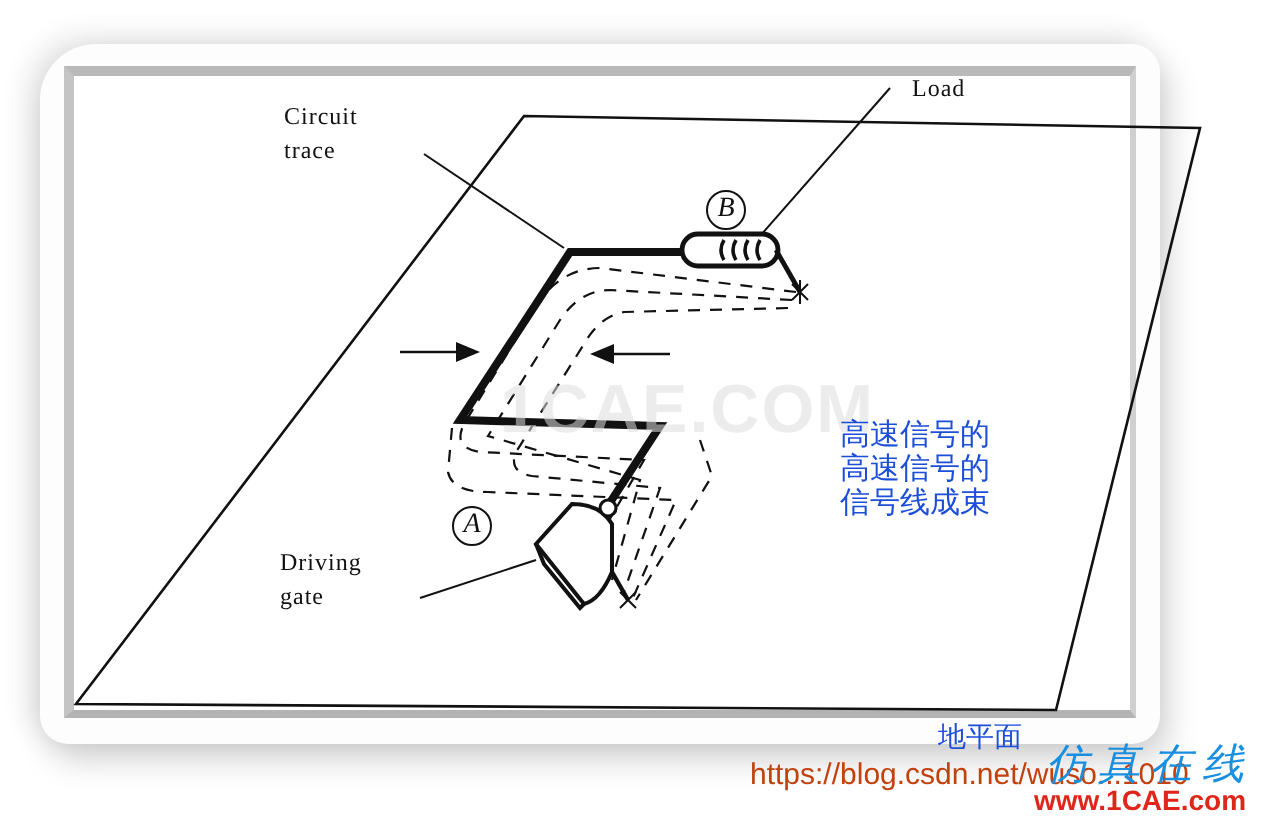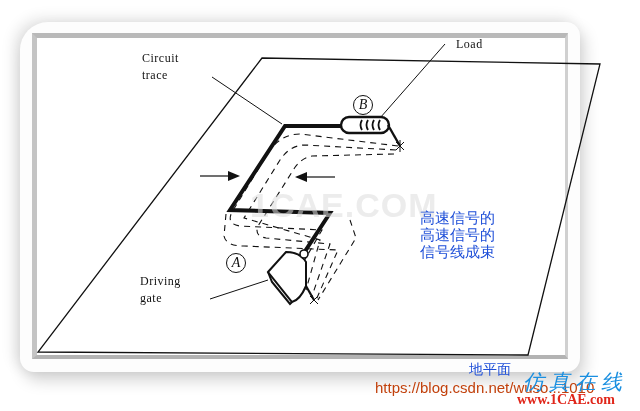--- a/index.html
+++ b/index.html
@@ -22,21 +22,21 @@
       border-right: 3px solid #d0d0d0;
       background: #ffffff;
       box-sizing: border-box;
     }
     svg.diagram { position: absolute; left: 0; top: 0; }
     .lbl { position: absolute; color: #111; font-size: 12px; line-height: 17px; letter-spacing: 0.5px; }
     .cn { position: absolute; color: #1d4ed8; font-family: Liberation Serif, serif; font-size: 15px; line-height: 17px; }
     .wm-center { position: absolute; left: 250px; top: 186px; font-family: "Liberation Sans", sans-serif; font-weight: bold; font-size: 34px; color: rgba(220,220,220,0.55); letter-spacing: 1px; }
     .wm-url { position: absolute; left: 375px; top: 379px; font-family: "Liberation Sans", sans-serif; font-size: 15px; color: #c2410c; }
     .wm-cn { position: absolute; left: 523px; top: 368px; font-family: "DejaVu Sans", sans-serif; font-size: 21px; color: #1a8fe0; letter-spacing: 5px; font-style: italic; text-align: center; }
-    .wm-site { position: absolute; left: 517px; top: 392px; font-family: Liberation Serif, serif; font-weight: bold; font-size: 14px; color: #e0261a; }
+    .wm-site { position: absolute; left: 517px; top: 392px; font-family: Liberation Sans, sans-serif; font-weight: bold; font-size: 14px; color: #e0261a; }
     .circ-lbl { position: absolute; width: 18px; height: 18px; border: 1.3px solid #111; border-radius: 50%; font-style: italic; font-size: 14px; text-align: center; line-height: 18px; color: #111; }
   </style>
 </head>
 <body>
 
 <div class="frame-shadow"></div>
 <div class="frame-inner"></div>
 
 <svg class="diagram" width="640" height="411" viewBox="0 0 640 411">
 

